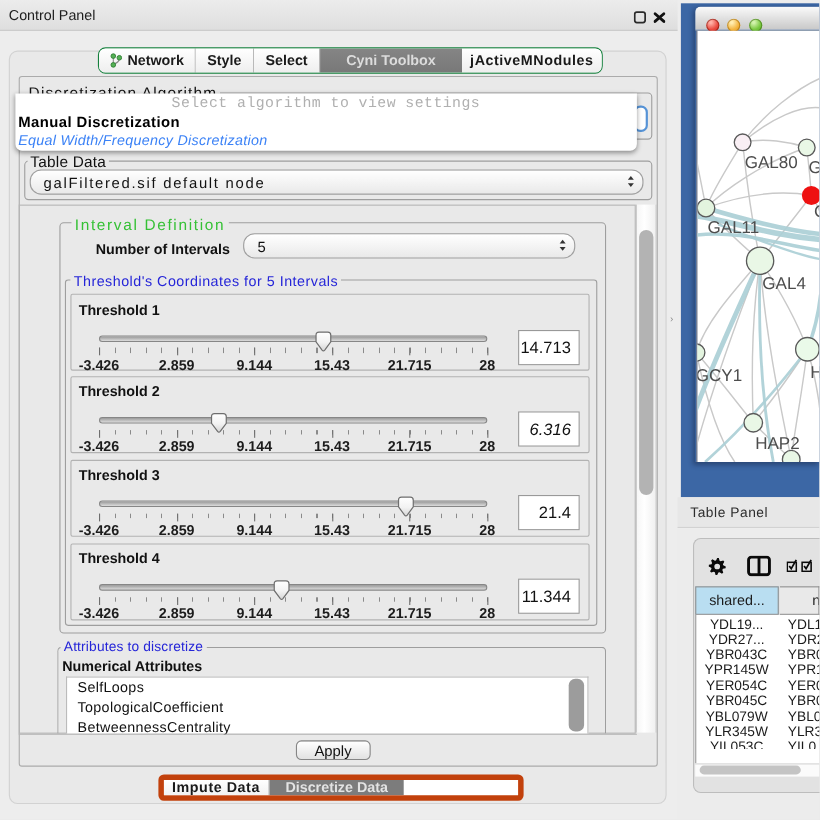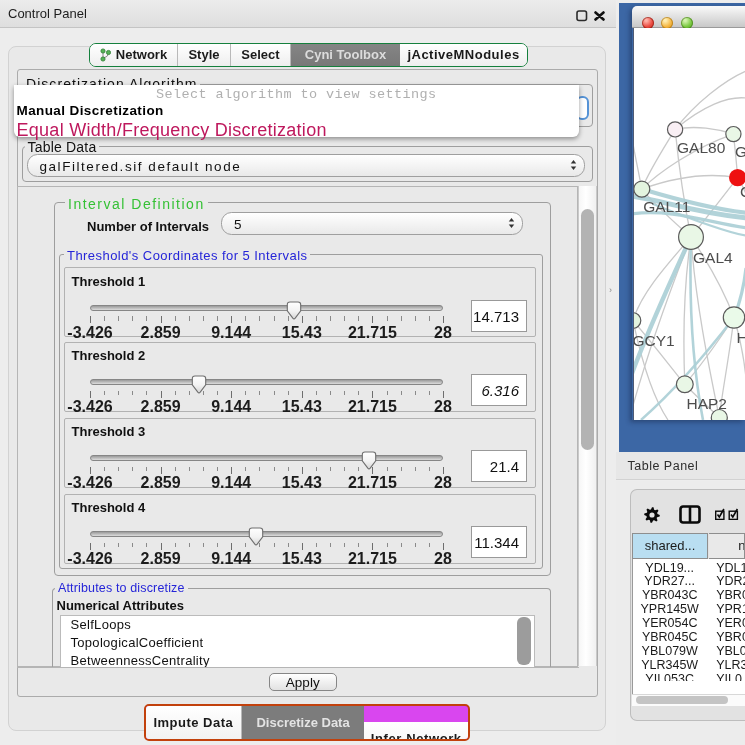--- a/index.html
+++ b/index.html
@@ -36,47 +36,47 @@
   background:linear-gradient(90deg,#f6f6f6,#ffffff 40%,#f0f0f0); border-left:1px solid #c9c9c9; border-right:1px solid #c9c9c9;}
 #vthumb { position:absolute; left:580.5px; top:209px; width:13.5px; height:241px;
   background:#b3b3b3; border-radius:7px; }
 .tpanel { position:absolute; border:1px solid #b2b2b2; border-radius:2px; }
 .btxt { position:absolute; font-size:13px; font-weight:bold; color:#111; white-space:nowrap; }
 .track { position:absolute; width:353px; height:6px; border-radius:3px;
   background:linear-gradient(#9a9a9a,#dcdcdc); border:1px solid #868686; }
 .ticks { position:absolute; width:354px; height:4.5px;
   background:repeating-linear-gradient(90deg,#8a8a8a 0,#8a8a8a 1px,transparent 1px,transparent 14.12px); }
 .majt { position:absolute; width:1px; height:7px; background:#6e6e6e; }
-.slbl { position:absolute; transform:translateX(-50%); font-size:16px; font-weight:bold; color:#1c1c1c; white-space:nowrap; }
+.slbl { position:absolute; transform:translateX(-50%); font-size:13px; font-weight:bold; color:#1c1c1c; white-space:nowrap; }
 .thumb { position:absolute; }
 .vbox { position:absolute; width:56px; height:32px; background:#fff; border:1px solid #999;
   font-size:15px; color:#111; text-align:right; padding-right:7px; line-height:31px; }
 
 #listbox { position:absolute; left:59.5px; top:615px; width:475.5px; height:52px;
   background:#fff; border:1px solid #bbb; border-bottom:none; font-size:13px; color:#111; }
 #listbox div { padding-left:10px; height:18.2px; line-height:18.2px; letter-spacing:0.3px; }
 #lthumb { position:absolute; left:516.5px; top:617px; width:14px; height:47.5px;
   background:#9c9c9c; border-radius:6px; }
 
 #apply { position:absolute; left:269px; top:672.5px; width:67.5px; height:18.5px;
   background:linear-gradient(#ffffff,#e2e2e2); border:1px solid #868686; border-radius:5px;
   font-size:13.5px; color:#111; text-align:center; line-height:17px; }
-#btabs { position:absolute; left:143.5px; top:703.5px; height:37px; border:2px solid #c2410c;
-  border-radius:5px; overflow:hidden; display:flex; background:#d946ef; }
+#btabs { position:absolute; left:143.5px; top:703.5px; height:24px; border:5px solid #c2410c;
+  border-radius:5px; overflow:hidden; display:flex; background:#ffffff; }
 #btabs .seg { height:100%; display:flex; align-items:center; justify-content:center;
   font-size:13px; font-weight:bold; color:#1a1a1a; background:linear-gradient(#fff,#f2f2f2);
   border-right:1px solid #b9b9b9; }
 #btabs .seg.sel { background:#7c7c7c; color:#e3e3e3; border-right:none; }
 #btabs .seg:last-child { border-right:none; }
 
 #popup { position:absolute; left:14px; top:84.5px; width:564.5px; height:52.5px; background:#fff;
   border-radius:0 0 6px 6px; box-shadow:0 2px 5px rgba(0,0,0,0.4); z-index:50; }
 #popup .l1 { position:absolute; left:0; right:0; top:2px; text-align:center; font-size:13.5px; color:#b0b0b0; letter-spacing:0.4px;font-family:Liberation Mono, monospace; }
 #popup .l2 { position:absolute; left:2.5px; top:18.5px; font-size:13.5px; font-weight:bold; color:#000; letter-spacing:0.4px; }
-#popup .l3 { position:absolute; left:2.5px; top:35.5px; font-size:18px; color:#be185d; letter-spacing:0.28px; }
+#popup .l3 { position:absolute; left:2.5px; top:35.5px; font-size:13px; color:#3b82f6; letter-spacing:0.28px;font-style:italic; }
 
 #bluebg { position:absolute; left:618.5px; top:2.5px; width:126.5px; height:449px; background:#3c67a5; }
 #netwin { position:absolute; left:631.5px; top:6px; width:113.5px; height:414px;
   border-radius:5px 0 0 0; box-shadow:-2px 2px 5px rgba(20,30,60,0.45); }
 #nettitle { position:absolute; left:631.5px; top:6px; width:113.5px; height:22px;
   background:linear-gradient(#fafafa,#c8c8c8); border-radius:5px 0 0 0; border-bottom:1px solid #9a9a9a; }
 .tl { position:absolute; width:12px; height:12px; border-radius:50%; top:10.8px; }
 #netcanvas { position:absolute; left:632.5px; top:28px; width:112.5px; height:392px; background:#fff; overflow:hidden; border-left:1px solid #4e5a74; }
 #tpbar { position:absolute; left:616px; top:451.5px; width:129px; height:28px;
   background:#e7e7e7; border-bottom:1px solid #d2d2d2; }
@@ -118,21 +118,21 @@
 <div id="toptabs">
   <div class="seg" style="width:88px;">
     <svg width="11" height="14" viewBox="0 0 11 14" style="margin-right:5px;">
       <path d="M3,3.5 L3,10.5 M3.5,10 Q8,9 8.5,5.5" stroke="#888" stroke-width="1" fill="none"></path>
       <circle cx="3" cy="3" r="2.1" fill="#55b155" stroke="#2e7d32" stroke-width="0.8"></circle>
       <circle cx="3" cy="11" r="2.1" fill="#55b155" stroke="#2e7d32" stroke-width="0.8"></circle>
       <circle cx="8.5" cy="4.5" r="2.1" fill="#55b155" stroke="#2e7d32" stroke-width="0.8"></circle>
     </svg>Network</div>
   <div class="seg" style="width:53px;">Style</div>
   <div class="seg" style="width:60px;">Select</div>
-  <div class="seg sel" style="width:109px;">Cyni Toolbox</div>
+  <div class="seg sel" style="width:129px;">Cyni Toolbox</div>
   <div class="seg" style="width:127px;letter-spacing:0.5px;">jActiveMNodules</div>
 </div>
 
 <div id="content"></div>
 
 
 <div class="group" style="left:22px;top:83.5px;width:570.5px;height:43px;"></div>
 <div class="glabel" style="left:23px;top:76px;letter-spacing:1.05px;">Discretization Algorithm</div>
 <div class="abs" style="left:575.5px;top:96px;width:13px;height:24px;background:#fff;border:2.5px solid #5693d6;border-radius:6px;"></div>
 

